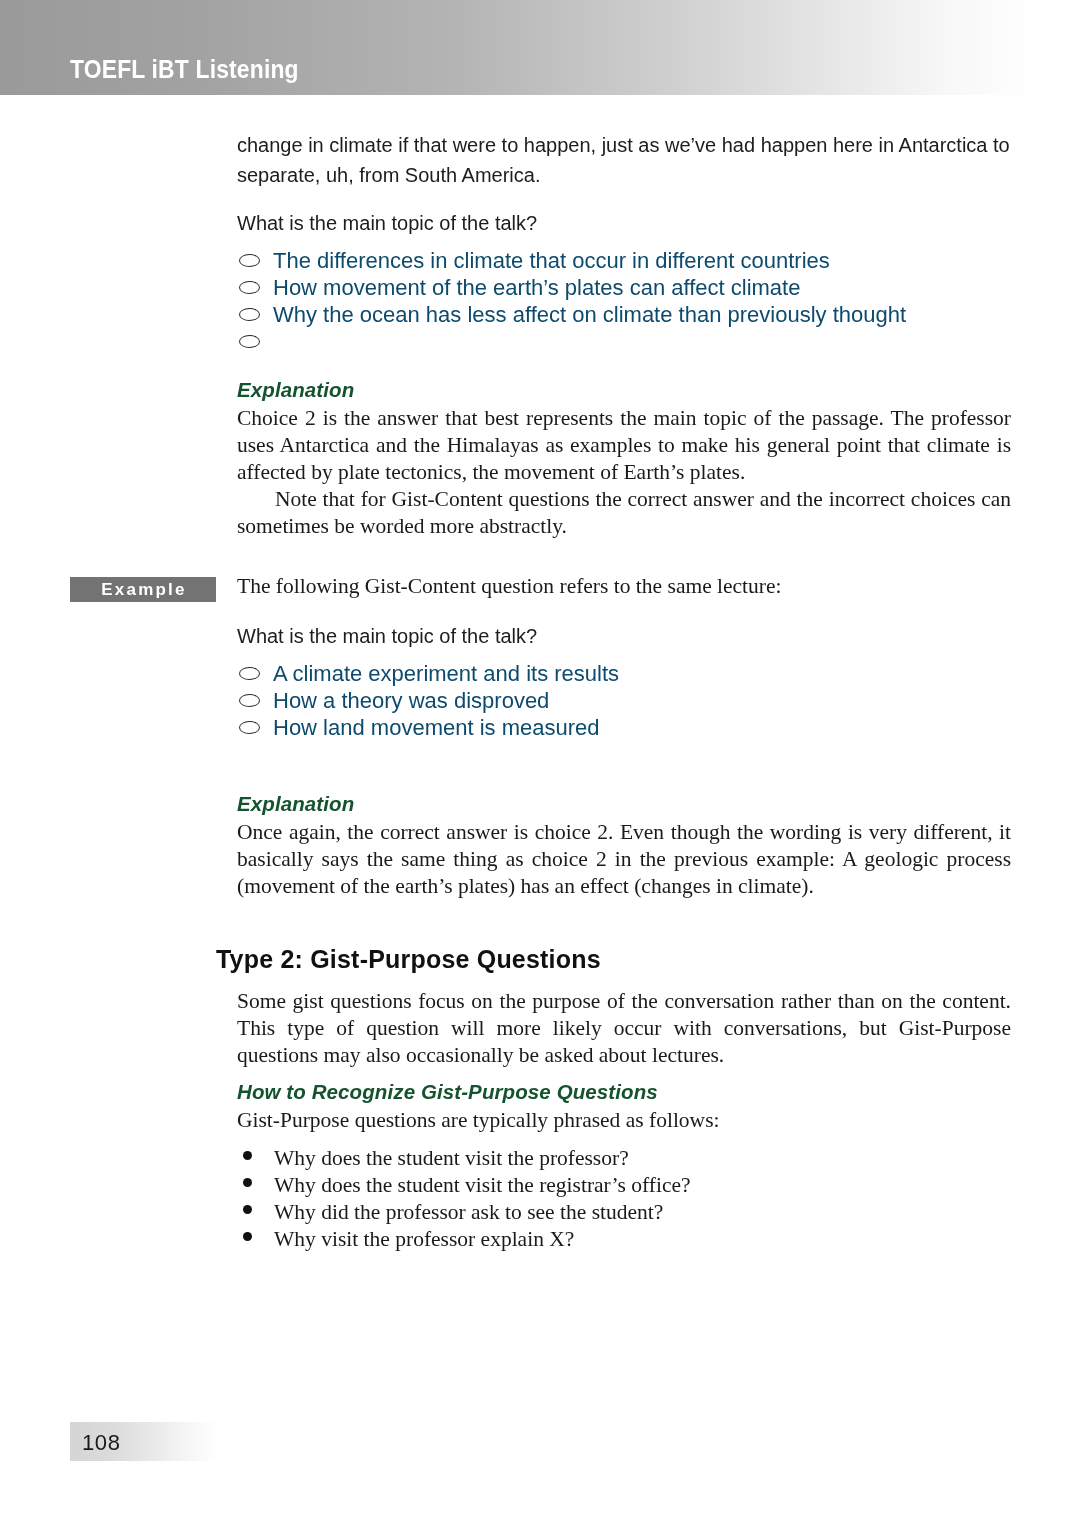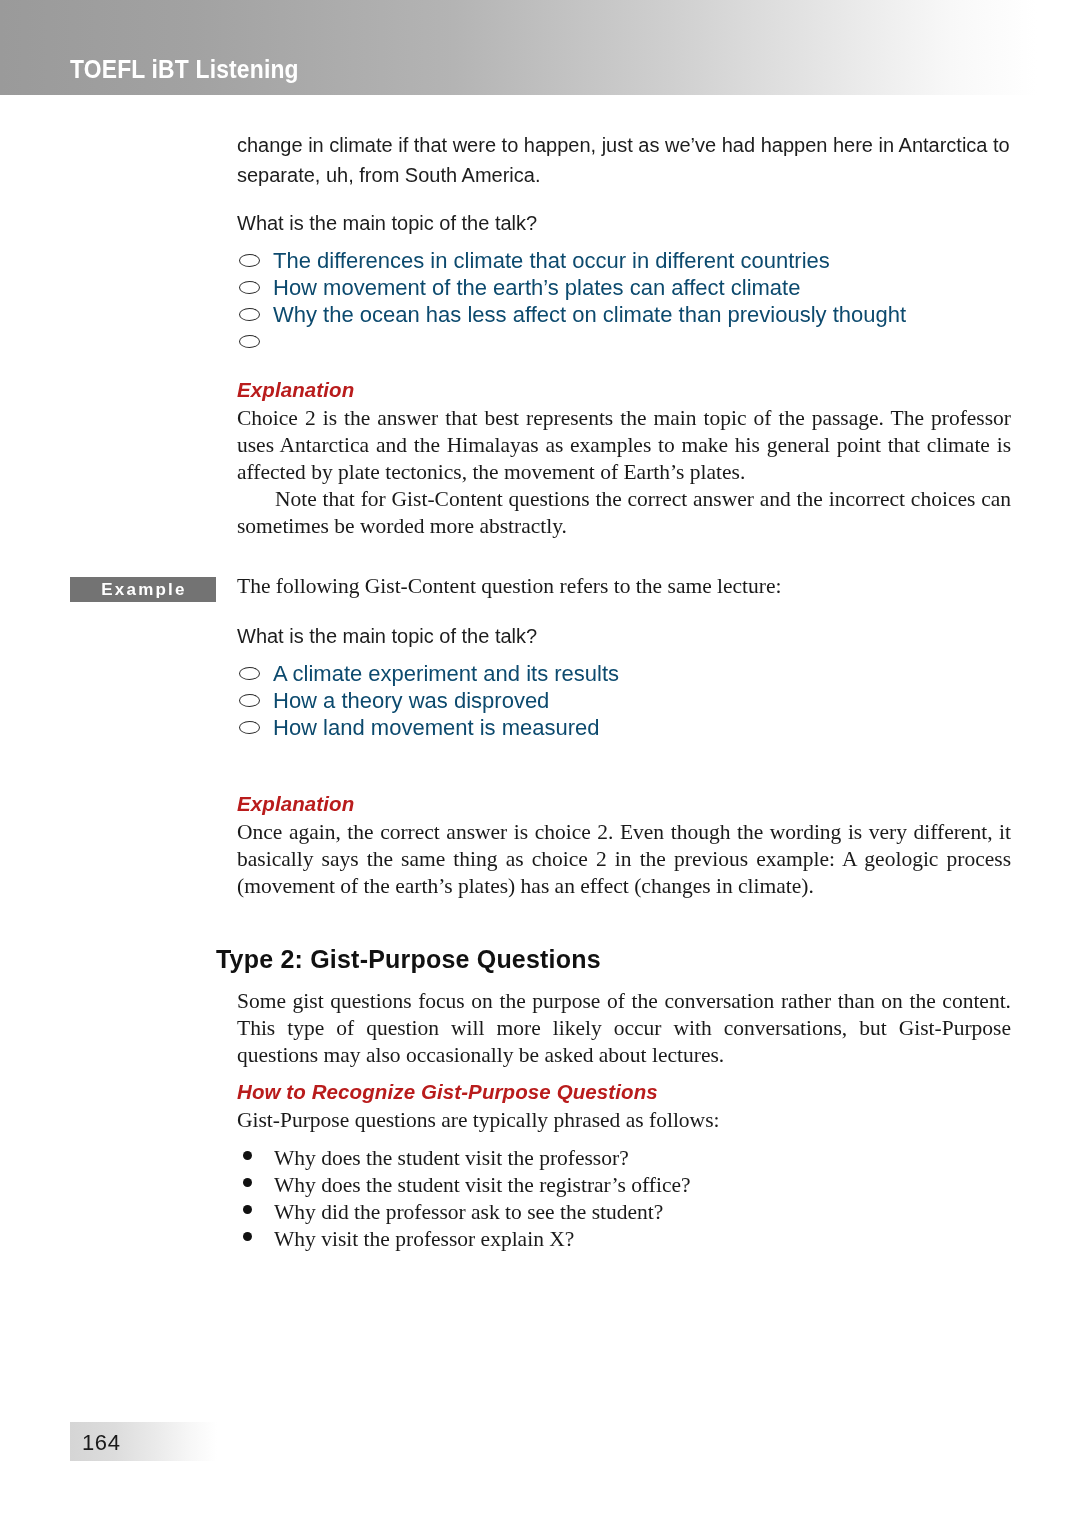--- a/index.html
+++ b/index.html
@@ -112,21 +112,21 @@
     color: #0c4a6e;
     white-space: nowrap;
   }
 
   
   .sub-head {
     font-family: "Liberation Sans Narrow", "Liberation Sans", sans-serif;
     font-weight: bold;
     font-style: italic;
     font-size: 20.5px;
-    color: #b91c1c;
+    color: #14532d;
     margin: 0 0 3px 0;
     letter-spacing: 0.1px;
   }
   .section-head {
     font-family: "Liberation Sans Narrow", "Liberation Sans", sans-serif;
     font-weight: bold;
     font-size: 25px;
     color: #111111;
     margin: 0;
     letter-spacing: 0.2px;
@@ -307,14 +307,14 @@
       <li class="bullet-row">
         <span class="bullet-dot"></span>
         <span class="bullet-text">Why visit the professor explain X?</span>
       </li>
     </ul>
   </div>
 
 </div>
 
 <div class="page-footer">
-  <div class="page-number">164</div>
+  <div class="page-number">108</div>
 </div>
 
 </body></html>

